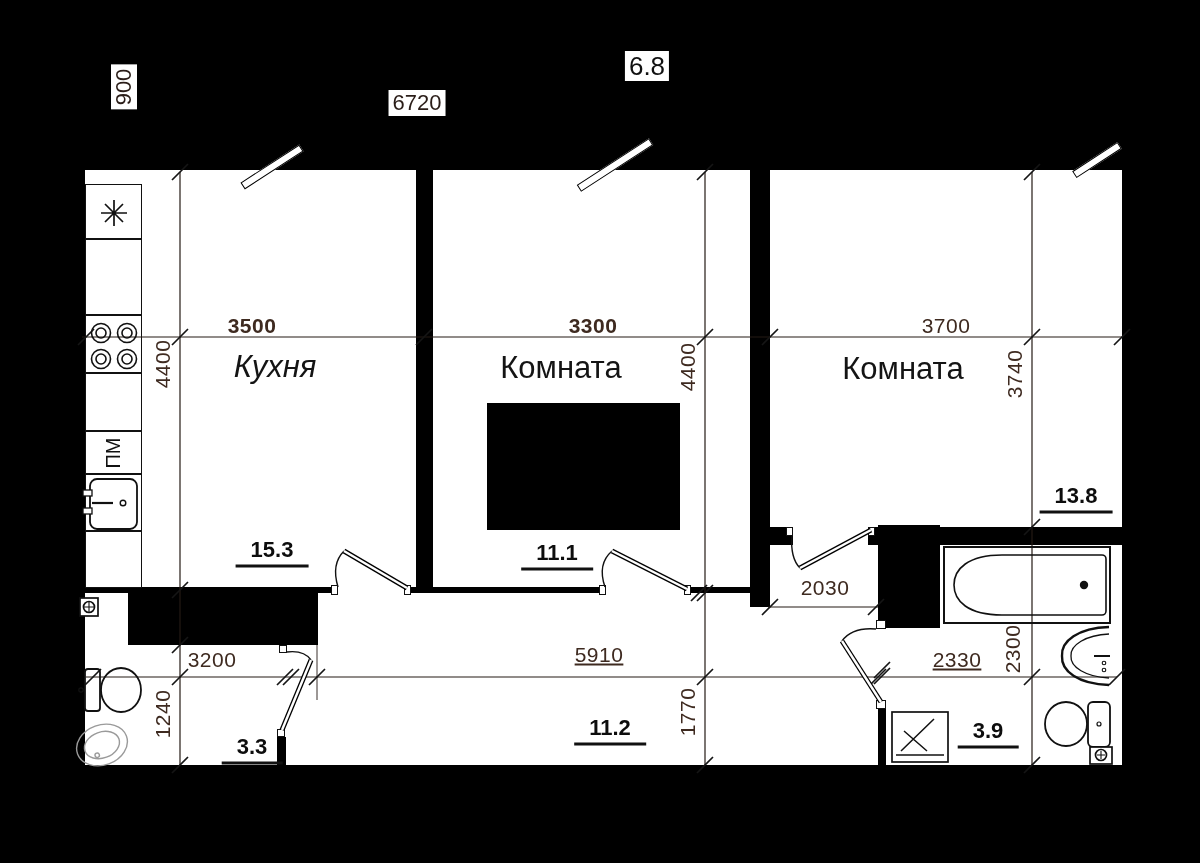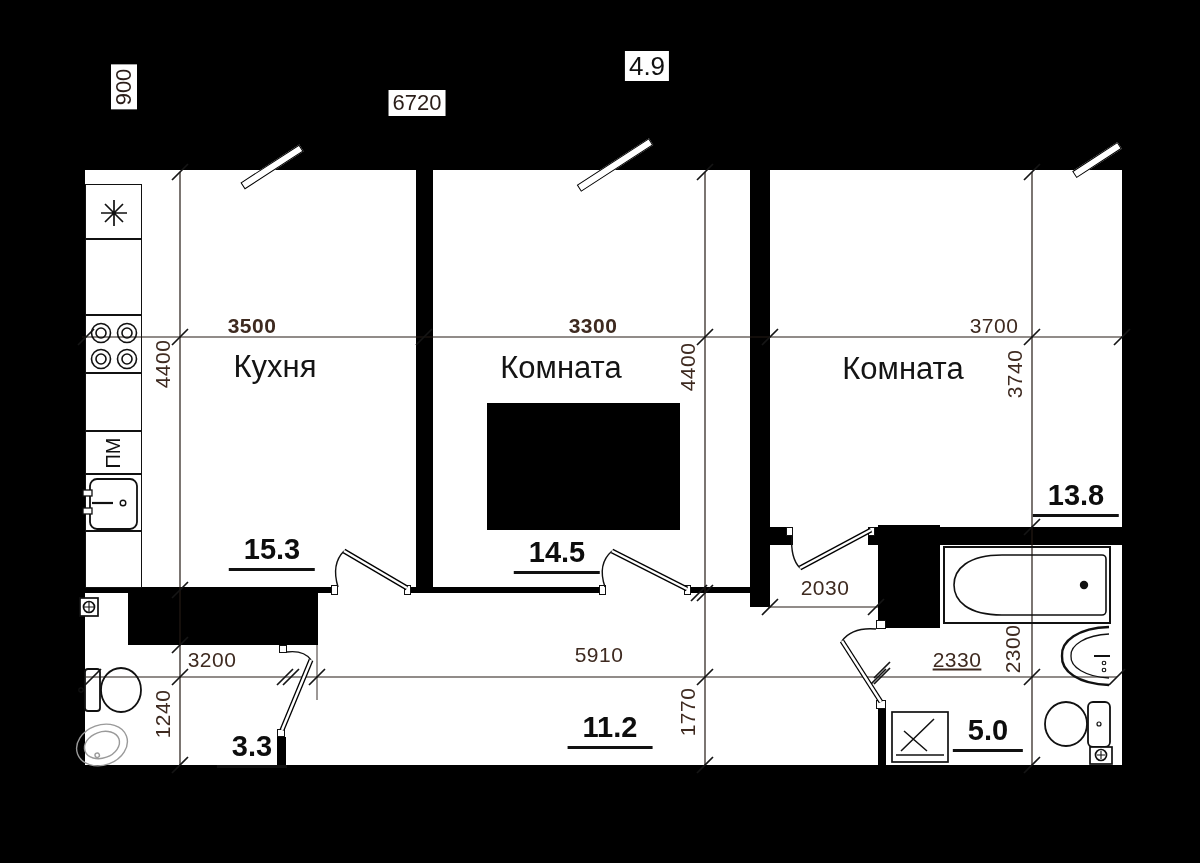--- a/index.html
+++ b/index.html
@@ -5,21 +5,21 @@
   html,body{margin:0;padding:0;background:#000;}
   #stage{position:relative;width:1200px;height:863px;background:#000;overflow:hidden;
          font-family:"Liberation Sans",sans-serif;}
   .wht{position:absolute;background:#fff;}
   .blk{position:absolute;background:#000;}
   svg.ov{position:absolute;left:0;top:0;pointer-events:none;}
   .lbl{position:absolute;transform:translate(-50%,-50%);white-space:nowrap;line-height:1;}
   .rot{transform:translate(-50%,-50%) rotate(-90deg);}
   .dim{font-size:21px;color:#3e2a20;letter-spacing:0.5px;}
   .rname{font-size:31px;color:#141414;}
-  .area{font-size:29px;font-weight:bold;color:#0d0d0d;border-bottom:3px solid #111;
+  .area{font-size:22px;font-weight:bold;color:#0d0d0d;border-bottom:3px solid #111;
         padding:0 15px 4px 15px;}
   .chip{background:#fff;color:#111;padding:2px 4px;}
   .chip900{color:#2a1d18;font-size:22px;}
   .chip6720{color:#2a1d18;font-size:22px;}
   .chip68{color:#111;font-size:26px;}
   .jamb{position:absolute;background:#fff;border:1.5px solid #111;box-sizing:border-box;}
   .winmark{position:absolute;background:#fff;border:1.6px solid #000;box-sizing:border-box;}
   .colbox{position:absolute;border:1.8px solid #111;box-sizing:border-box;}
 </style>
 </head>
@@ -187,41 +187,41 @@
       <g stroke-width="1.7">
         <rect x="892" y="712" width="56" height="50"></rect>
         <path d="M896 755 H944" stroke-width="1.3"></path>
         <path d="M901 751 L934 719 M904 731 L927 751" stroke-width="1.5"></path>
       </g>
     </g>
   </svg>
 
   <div class="lbl rot chip chip900" style="left:124px;top:87px;">900</div>
   <div class="lbl chip chip6720" style="left:417px;top:103px;">6720</div>
-  <div class="lbl chip chip68" style="left:647px;top:66px;">4.9</div>
+  <div class="lbl chip chip68" style="left:647px;top:66px;">6.8</div>
 
   <div class="lbl dim" style="left:252px;top:325px;font-weight:bold;">3500</div>
   <div class="lbl dim" style="left:593px;top:325px;font-weight:bold;">3300</div>
-  <div class="lbl dim" style="left:946px;top:325px;margin-left:48px;">3700</div>
+  <div class="lbl dim" style="left:946px;top:325px;">3700</div>
   <div class="lbl dim rot" style="left:162px;top:364px;">4400</div>
   <div class="lbl dim rot" style="left:687px;top:367px;">4400</div>
   <div class="lbl dim rot" style="left:1014px;top:374px;">3740</div>
   <div class="lbl dim rot" style="left:1012px;top:649px;">2300</div>
   <div class="lbl dim rot" style="left:687px;top:712px;">1770</div>
   <div class="lbl dim rot" style="left:162px;top:714px;">1240</div>
   <div class="lbl dim" style="left:212px;top:659px;">3200</div>
-  <div class="lbl dim" style="left:599px;top:654px;">5910</div>
+  <div class="lbl dim" style="left:599px;top:654px;text-decoration:underline;">5910</div>
   <div class="lbl dim" style="left:957px;top:659px;text-decoration:underline;">2330</div>
   <div class="lbl dim" style="left:825px;top:587px;">2030</div>
 
-  <div class="lbl rname" style="left:275px;top:366px;">Кухня</div>
+  <div class="lbl rname" style="left:275px;top:366px;font-style:italic;">Кухня</div>
   <div class="lbl rname" style="left:561px;top:367px;">Комната</div>
   <div class="lbl rname" style="left:903px;top:368px;">Комната</div>
 
   <div class="lbl area" style="left:272px;top:553px;">15.3</div>
-  <div class="lbl area" style="left:557px;top:556px;">14.5</div>
+  <div class="lbl area" style="left:557px;top:556px;">11.1</div>
   <div class="lbl area" style="left:1076px;top:499px;">13.8</div>
   <div class="lbl area" style="left:610px;top:731px;">11.2</div>
   <div class="lbl area" style="left:252px;top:750px;">3.3</div>
-  <div class="lbl area" style="left:988px;top:734px;">5.0</div>
+  <div class="lbl area" style="left:988px;top:734px;">3.9</div>
 
   <div class="lbl rot" style="left:113px;top:453px;font-size:20px;color:#111;">ПМ</div>
 </div>
 
 </body></html>

